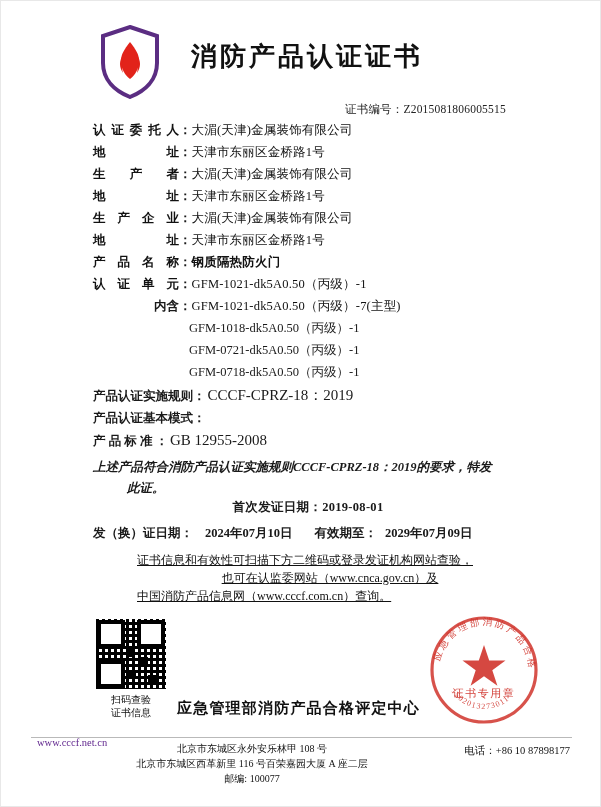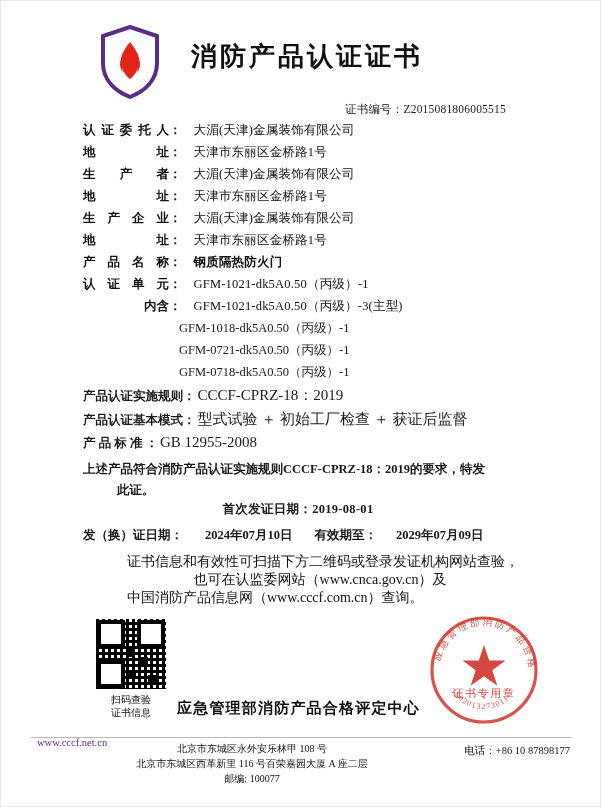--- a/index.html
+++ b/index.html
@@ -59,21 +59,21 @@
     left: 344px;
     top: 101px;
     font-size: 11.5px;
     color: #222;
     letter-spacing: 0.2px;
   }
 
   
   .fields {
     position: absolute;
-    left: 82px;
+    left: 92px;
     top: 121px;
     width: 430px;
   }
   .row {
     display: flex;
     align-items: baseline;
     margin-bottom: 5px;
     min-height: 17px;
   }
   .lbl {
@@ -89,21 +89,20 @@
   .colon {
     flex: 0 0 10px;
     font-size: 12.5px;
     font-weight: bold;
     text-align: center;
   }
   .val {
     font-size: 12.5px;
     color: #111;
     letter-spacing: 0.2px;
-    margin-left: 12px;
   }
   .val.bold { font-weight: bold; }
 
   .sub-row {
     display: flex;
     align-items: baseline;
     margin-bottom: 5px;
   }
   .sub-lbl {
     width: 86px;
@@ -133,47 +132,49 @@
   }
   .stmt-val {
     font-size: 15px;
     margin-left: 2px;
   }
   .para {
     font-size: 12.5px;
     font-weight: bold;
     line-height: 21px;
     margin-top: 7px;
+    font-style: italic;
   }
   .para .indent2 { display:block;padding-left:34px; }
 
   .first-issue {
     text-align: center;
     font-size: 12.5px;
     font-weight: bold;
     letter-spacing: 0.3px;
   }
   .issue-row {
     display: flex;
     align-items: center;
     margin-top: 9px;
     font-size: 12.5px;
     font-weight: bold;
   }
   .issue-row .l1 { letter-spacing: 0px; }
-  .issue-row .v1 { margin-left: 22px; font-weight: bold;}
+  .issue-row .v1 { margin-left: 12px; font-weight: bold;}
   .issue-row .l2 { margin-left: 22px; }
-  .issue-row .v2 { margin-left: 19px; }
+  .issue-row .v2 { margin-left: 8px; }
 
   .note {
     margin-top: 9px;
     margin-left: 44px;
-    font-size: 14px;
+    font-size: 12px;
     line-height: 18px;
     color: #111;
+    text-decoration: underline;
   }
   .note div { white-space: nowrap; }
   .note .c { text-align: center; }
 
   
   .qr-block {
     position: absolute;
     left: 84px;
     top: 618px;
     width: 92px;
@@ -346,33 +347,32 @@
 
     <div class="row">
       <span class="lbl">认证单元</span>
       <span class="colon">：</span>
       <span class="val">GFM-1021-dk5A0.50（丙级）-1</span>
     </div>
 
     <div class="sub-row">
       <span class="sub-lbl">内含</span>
       <span class="colon">：</span>
-      <span class="val">GFM-1021-dk5A0.50（丙级）-3(主型)</span>
+      <span class="val">GFM-1021-dk5A0.50（丙级）-7(主型)</span>
     </div>
     <div class="indent-val">GFM-1018-dk5A0.50（丙级）-1</div>
     <div class="indent-val">GFM-0721-dk5A0.50（丙级）-1</div>
     <div class="indent-val">GFM-0718-dk5A0.50（丙级）-1</div>
 
     <div class="stmt-row">
       <span class="stmt-lbl">产品认证实施规则：</span>
       <span class="stmt-val">CCCF-CPRZ-18：2019</span>
     </div>
     <div class="stmt-row">
       <span class="stmt-lbl">产品认证基本模式：</span>
-      <span class="stmt-val">型式试验 ＋ 初始工厂检查 ＋ 获证后监督</span>
     </div>
     <div class="stmt-row">
       <span class="stmt-lbl">产  品  标  准  ：</span>
       <span class="stmt-val">GB 12955-2008</span>
     </div>
 
     <div class="para">
       <span>上述产品符合消防产品认证实施规则CCCF-CPRZ-18：2019的要求，特发</span>
       <span class="indent2">此证。</span>
     </div>

